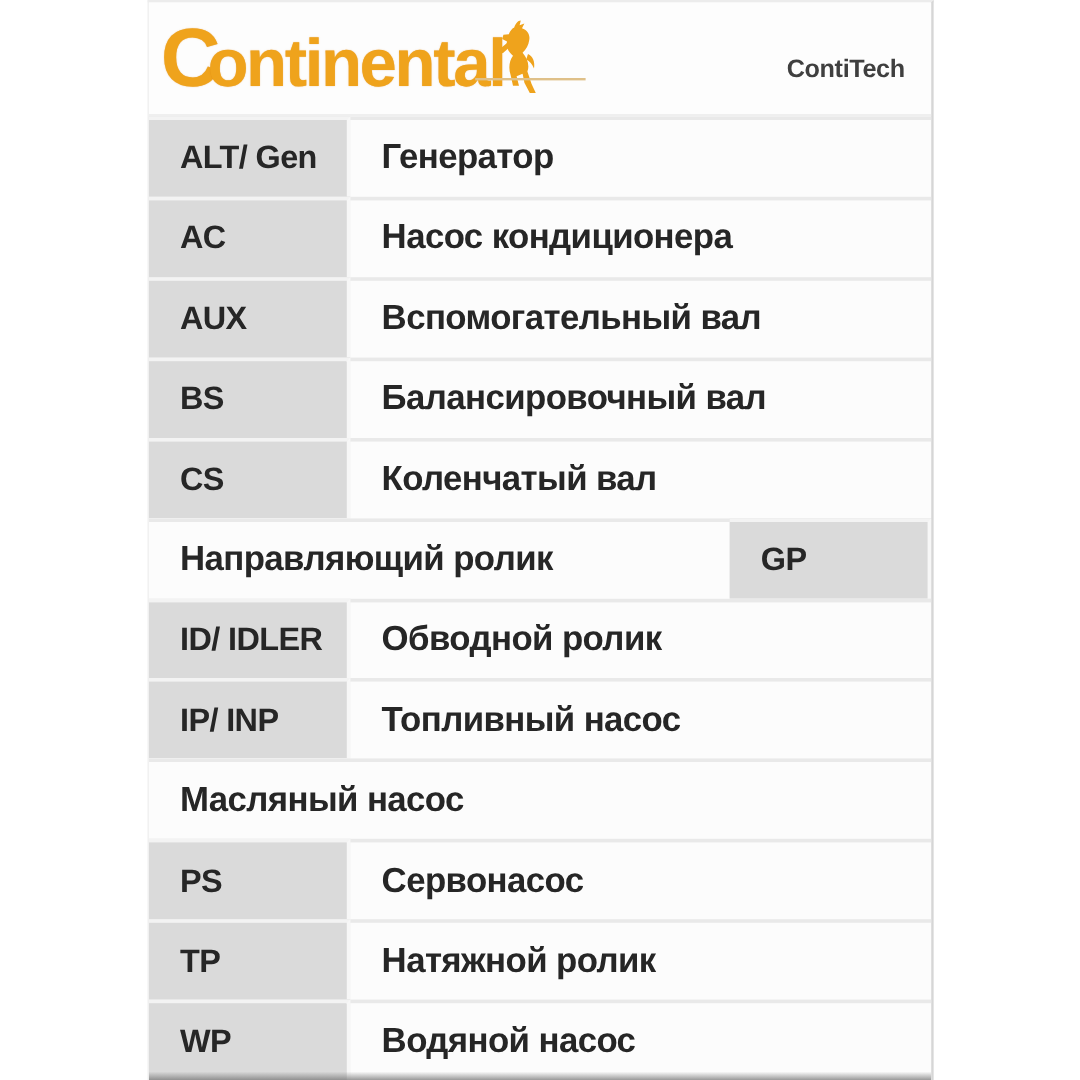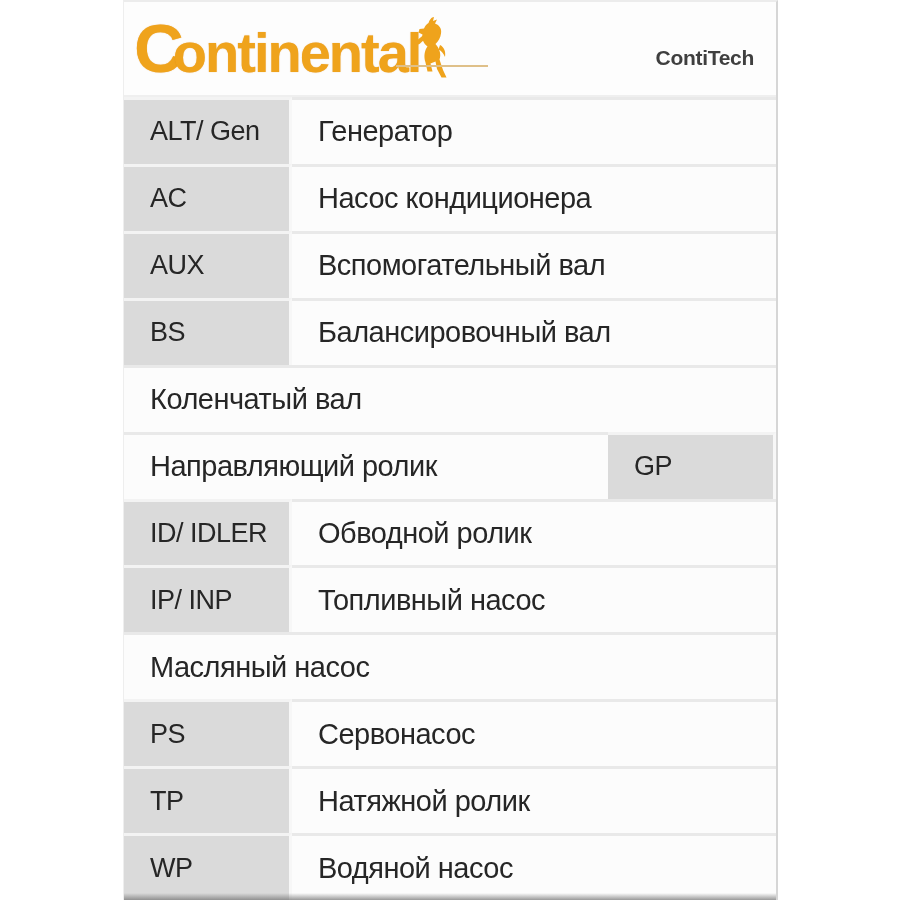--- a/index.html
+++ b/index.html
@@ -100,21 +100,21 @@
   }
   .row {
     flex: 1 1 0;
     display: flex;
     min-height: 0;
   }
   .cell {
     display: flex;
     align-items: center;
     box-sizing: border-box;
-    font-weight: 400;
+    font-weight: 700;
     color: #262626;
   }
   .cell-abbr {
     width: 168px;
     background: #dadada;
     border-top: 3px solid #f3f3f3;
     border-right: 3px solid #f7f7f7;
     padding-left: 26px;
     font-size: 27px;
     letter-spacing: -0.5px;
@@ -170,20 +170,21 @@
         <div class="cell cell-desc">Вспомогательный вал</div>
       </div>
 
       <div class="row">
         <div class="cell cell-abbr">BS</div>
         <div class="cell cell-desc">Балансировочный вал</div>
       </div>
 
 
       <div class="row">
+        <div class="cell cell-abbr">CS</div>
         <div class="cell cell-desc">Коленчатый вал</div>
       </div>
 
 
       <div class="row">
         <div class="cell cell-desc">Направляющий ролик</div>
         <div class="cell cell-abbr">GP</div>
       </div>
 
       <div class="row">

